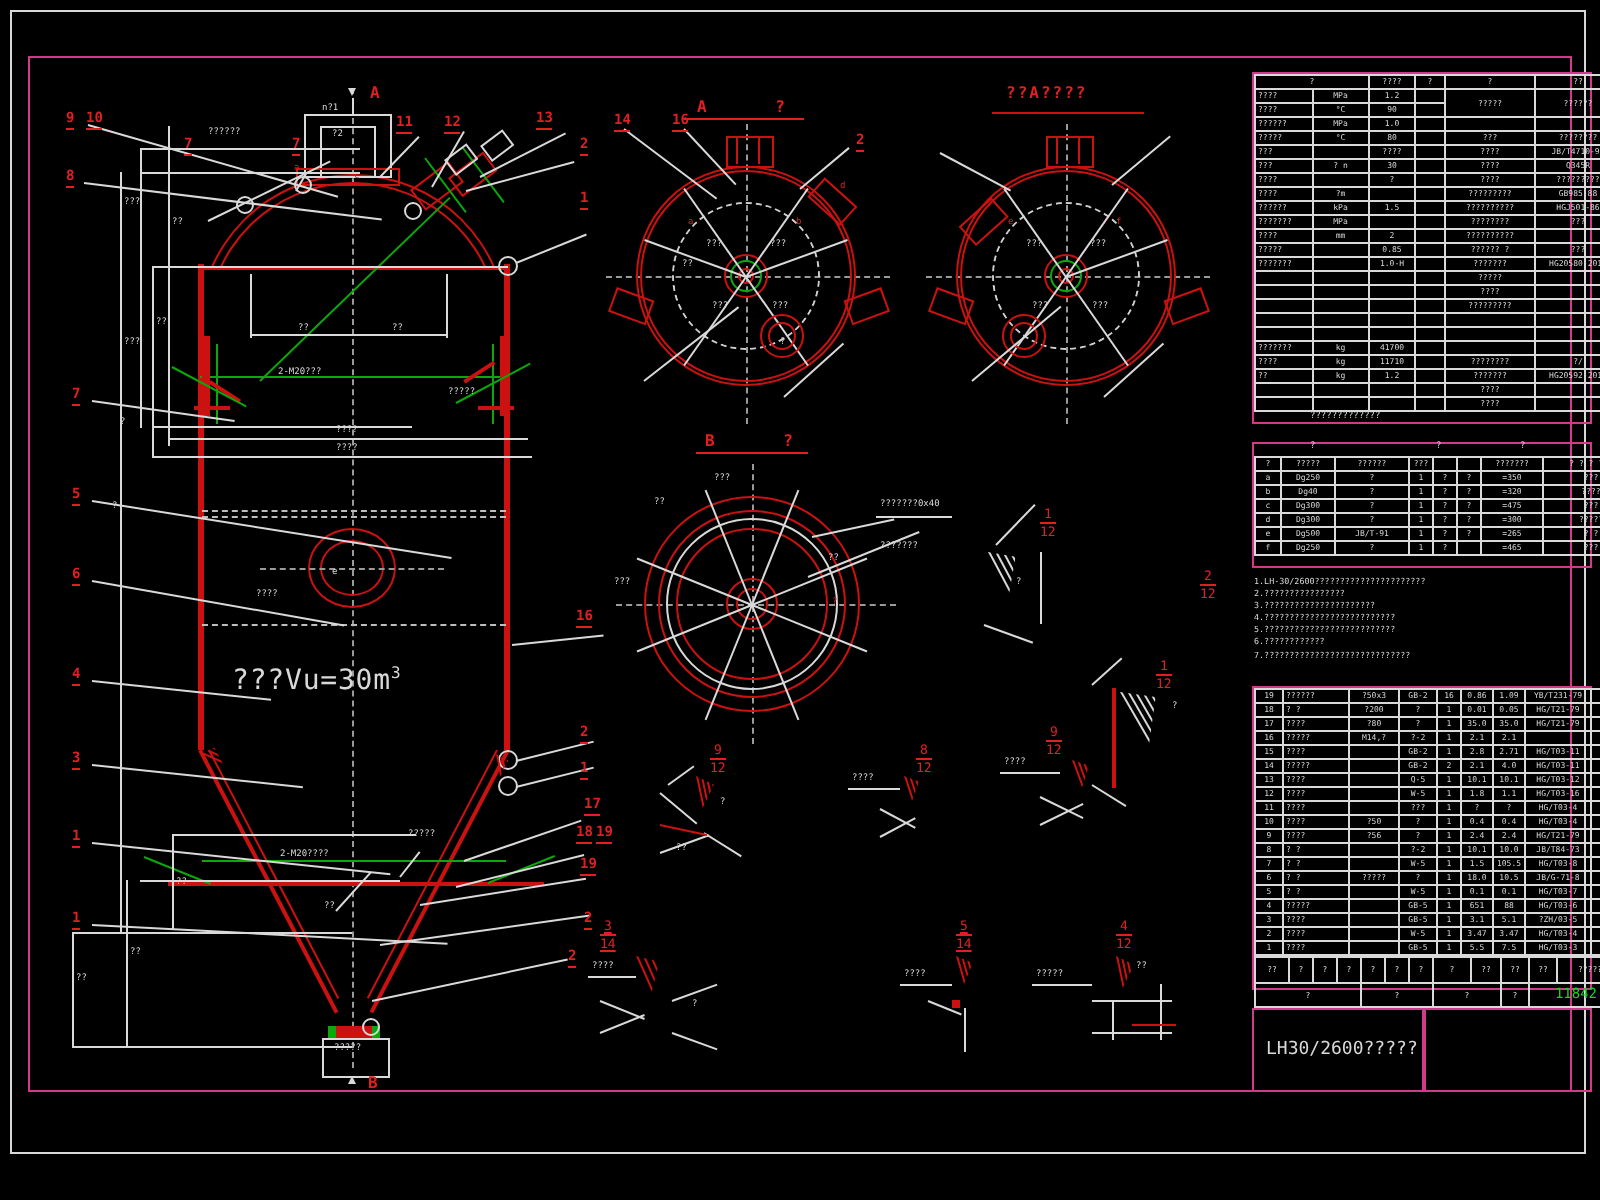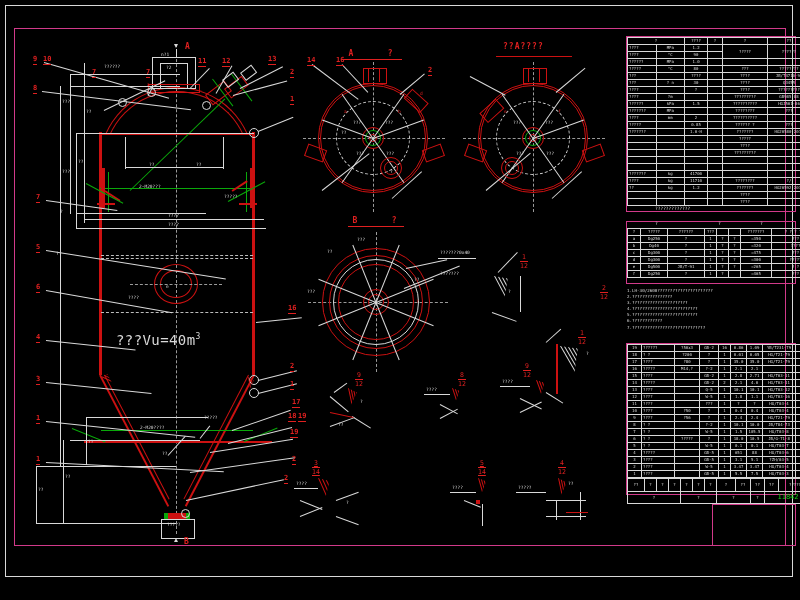--- a/index.html
+++ b/index.html
@@ -193,21 +193,21 @@
     <div class="t xs" style="left:168px;top:214px;">????</div>
     <div class="t xs" style="left:168px;top:223px;">????</div>
     <div class="t xs" style="left:128px;top:296px;">????</div>
     <div class="t xs" style="left:60px;top:210px;">?</div>
     <div class="t xs" style="left:56px;top:252px;">?</div>
     <div class="t xs" style="left:38px;top:488px;">??</div>
     <div class="t xs" style="left:65px;top:475px;">??</div>
     <div class="t xs" style="left:88px;top:440px;">??</div>
 
     <div class="t big" style="left:116px;top:333px;">
-      <span>???Vu=40m</span><sup style="font-size:8px;">3</sup>
+      <span>???Vu=30m</span><sup style="font-size:8px;">3</sup>
     </div>
 
     <div class="wht" style="left:44px;top:62px;width:130px;height:1px;transform:rotate(16deg);transform-origin:left center;"></div>
     <div class="balloon" style="left:33px;top:55px;">9</div>
     <div class="balloon" style="left:43px;top:55px;">10</div>
 
     <div class="wht" style="left:42px;top:91px;width:150px;height:1px;transform:rotate(7deg);transform-origin:left center;"></div>
     <div class="balloon" style="left:33px;top:84px;">8</div>
 
     <div class="wht" style="left:46px;top:200px;width:72px;height:1px;transform:rotate(8deg);transform-origin:left center;"></div>
@@ -500,21 +500,21 @@
       <i style="left:0"></i>
         <i style="left:4px"></i>
         <i style="left:8px"></i>
         <i style="left:12px"></i>
     </div>
     <div class="wht" style="left:498px;top:272px;width:28px;height:1px;transform:rotate(-46deg);transform-origin:left center;"></div>
     <div class="wht" style="left:492px;top:312px;width:26px;height:1px;transform:rotate(20deg);transform-origin:left center;"></div>
     <div class="wht vline" style="left:520px;top:276px;height:36px;"></div>
     <div class="t xs" style="left:508px;top:290px;">?</div>
 
-    <div class="frac" style="left:312px;top:460px;text-decoration:underline;">
+    <div class="frac" style="left:300px;top:460px;text-decoration:underline;">
       <span>3</span><span class="bar"></span><span>14</span>
     </div>
     <div class="hatch" style="left:318px;top:478px;width:12px;height:62px;transform:rotate(14deg);transform-origin:top left;">
       <i style="left:0"></i>
         <i style="left:4px"></i>
         <i style="left:8px"></i>
     </div>
     <div class="wht hline" style="left:294px;top:488px;width:24px;"></div>
     <div class="t xs" style="left:296px;top:482px;">????</div>
     <div class="wht" style="left:300px;top:500px;width:24px;height:1px;transform:rotate(22deg);transform-origin:left center;"></div>
@@ -1080,15 +1080,18 @@
       <td class="c" colspan="4" style="height:11px;">?</td>
       <td class="c" colspan="3">?</td>
       <td class="c" colspan="2">?</td>
       <td class="c">?</td>
       <td class="c g" colspan="2" style="font-size:7px;">11842</td>
 
     </tr>
   </tbody>
     </table>
 
+  <div class="titleblk" style="left:626px;top:504px;width:86px;height:42px;">
+    <span>LH30/2600?????</span>
+  </div>
   <div class="titleblk" style="left:712px;top:504px;width:84px;height:42px;"></div>
 
 </div>
 
 </body></html>

